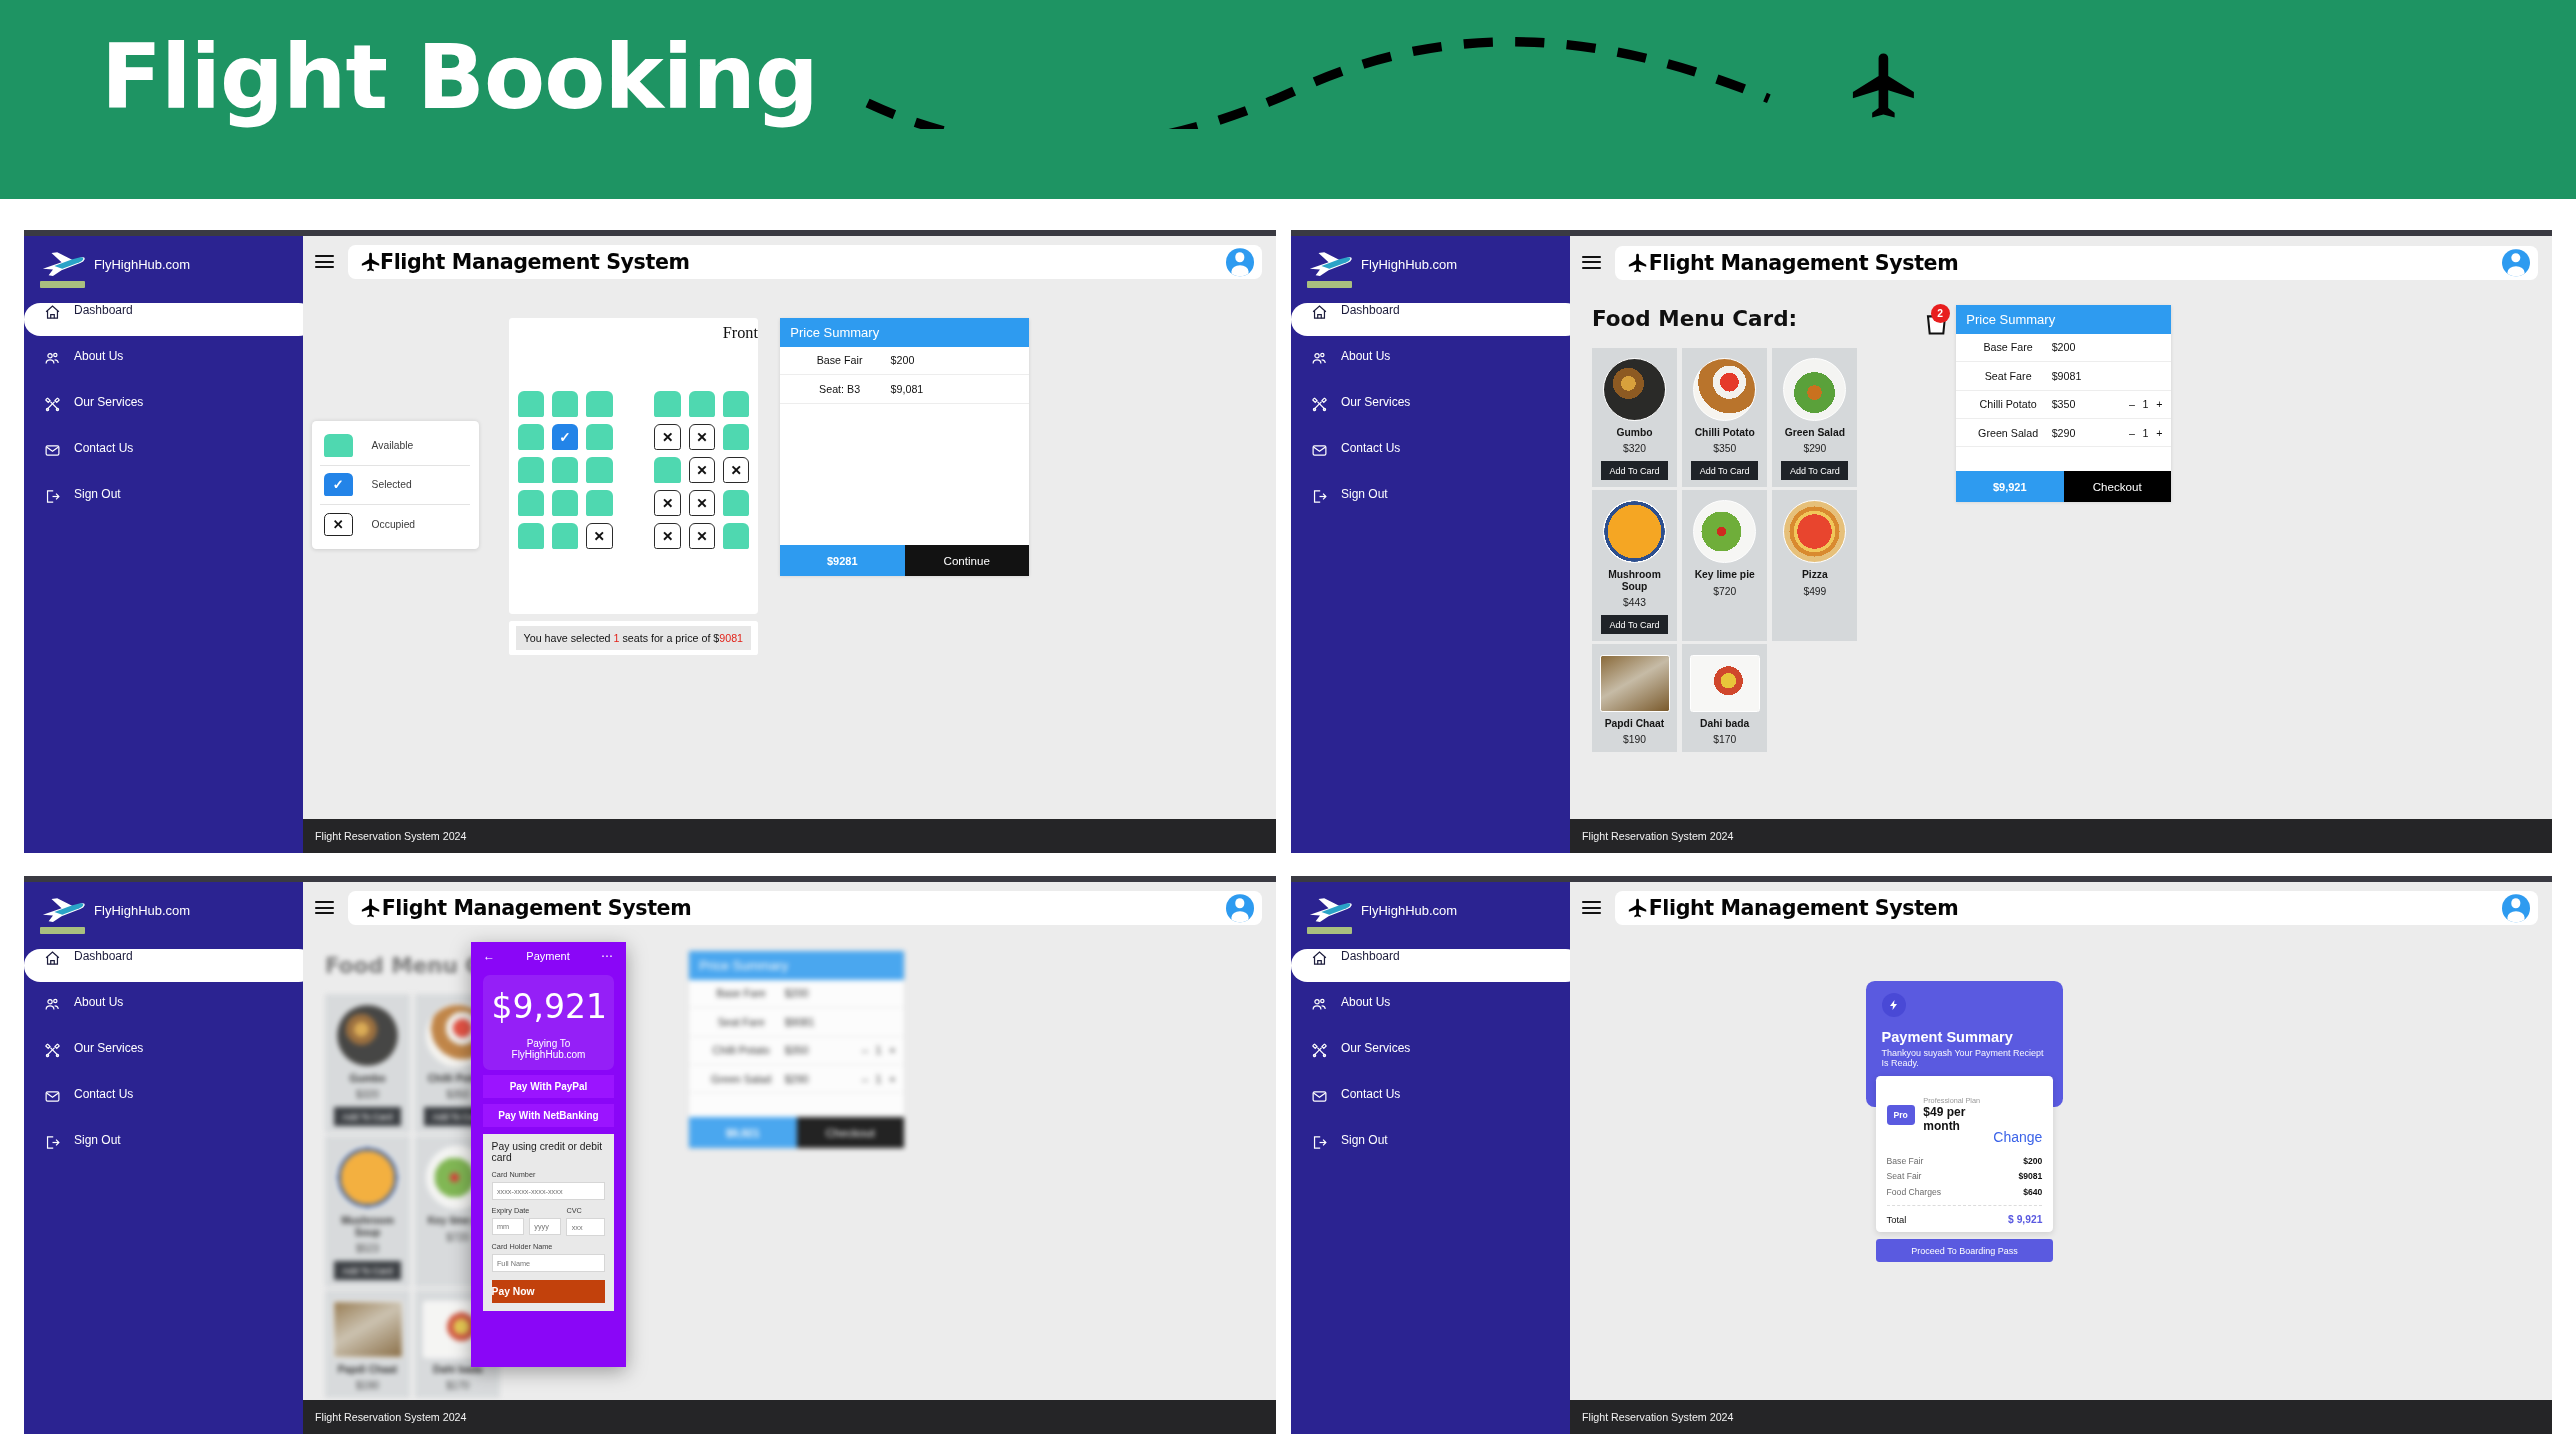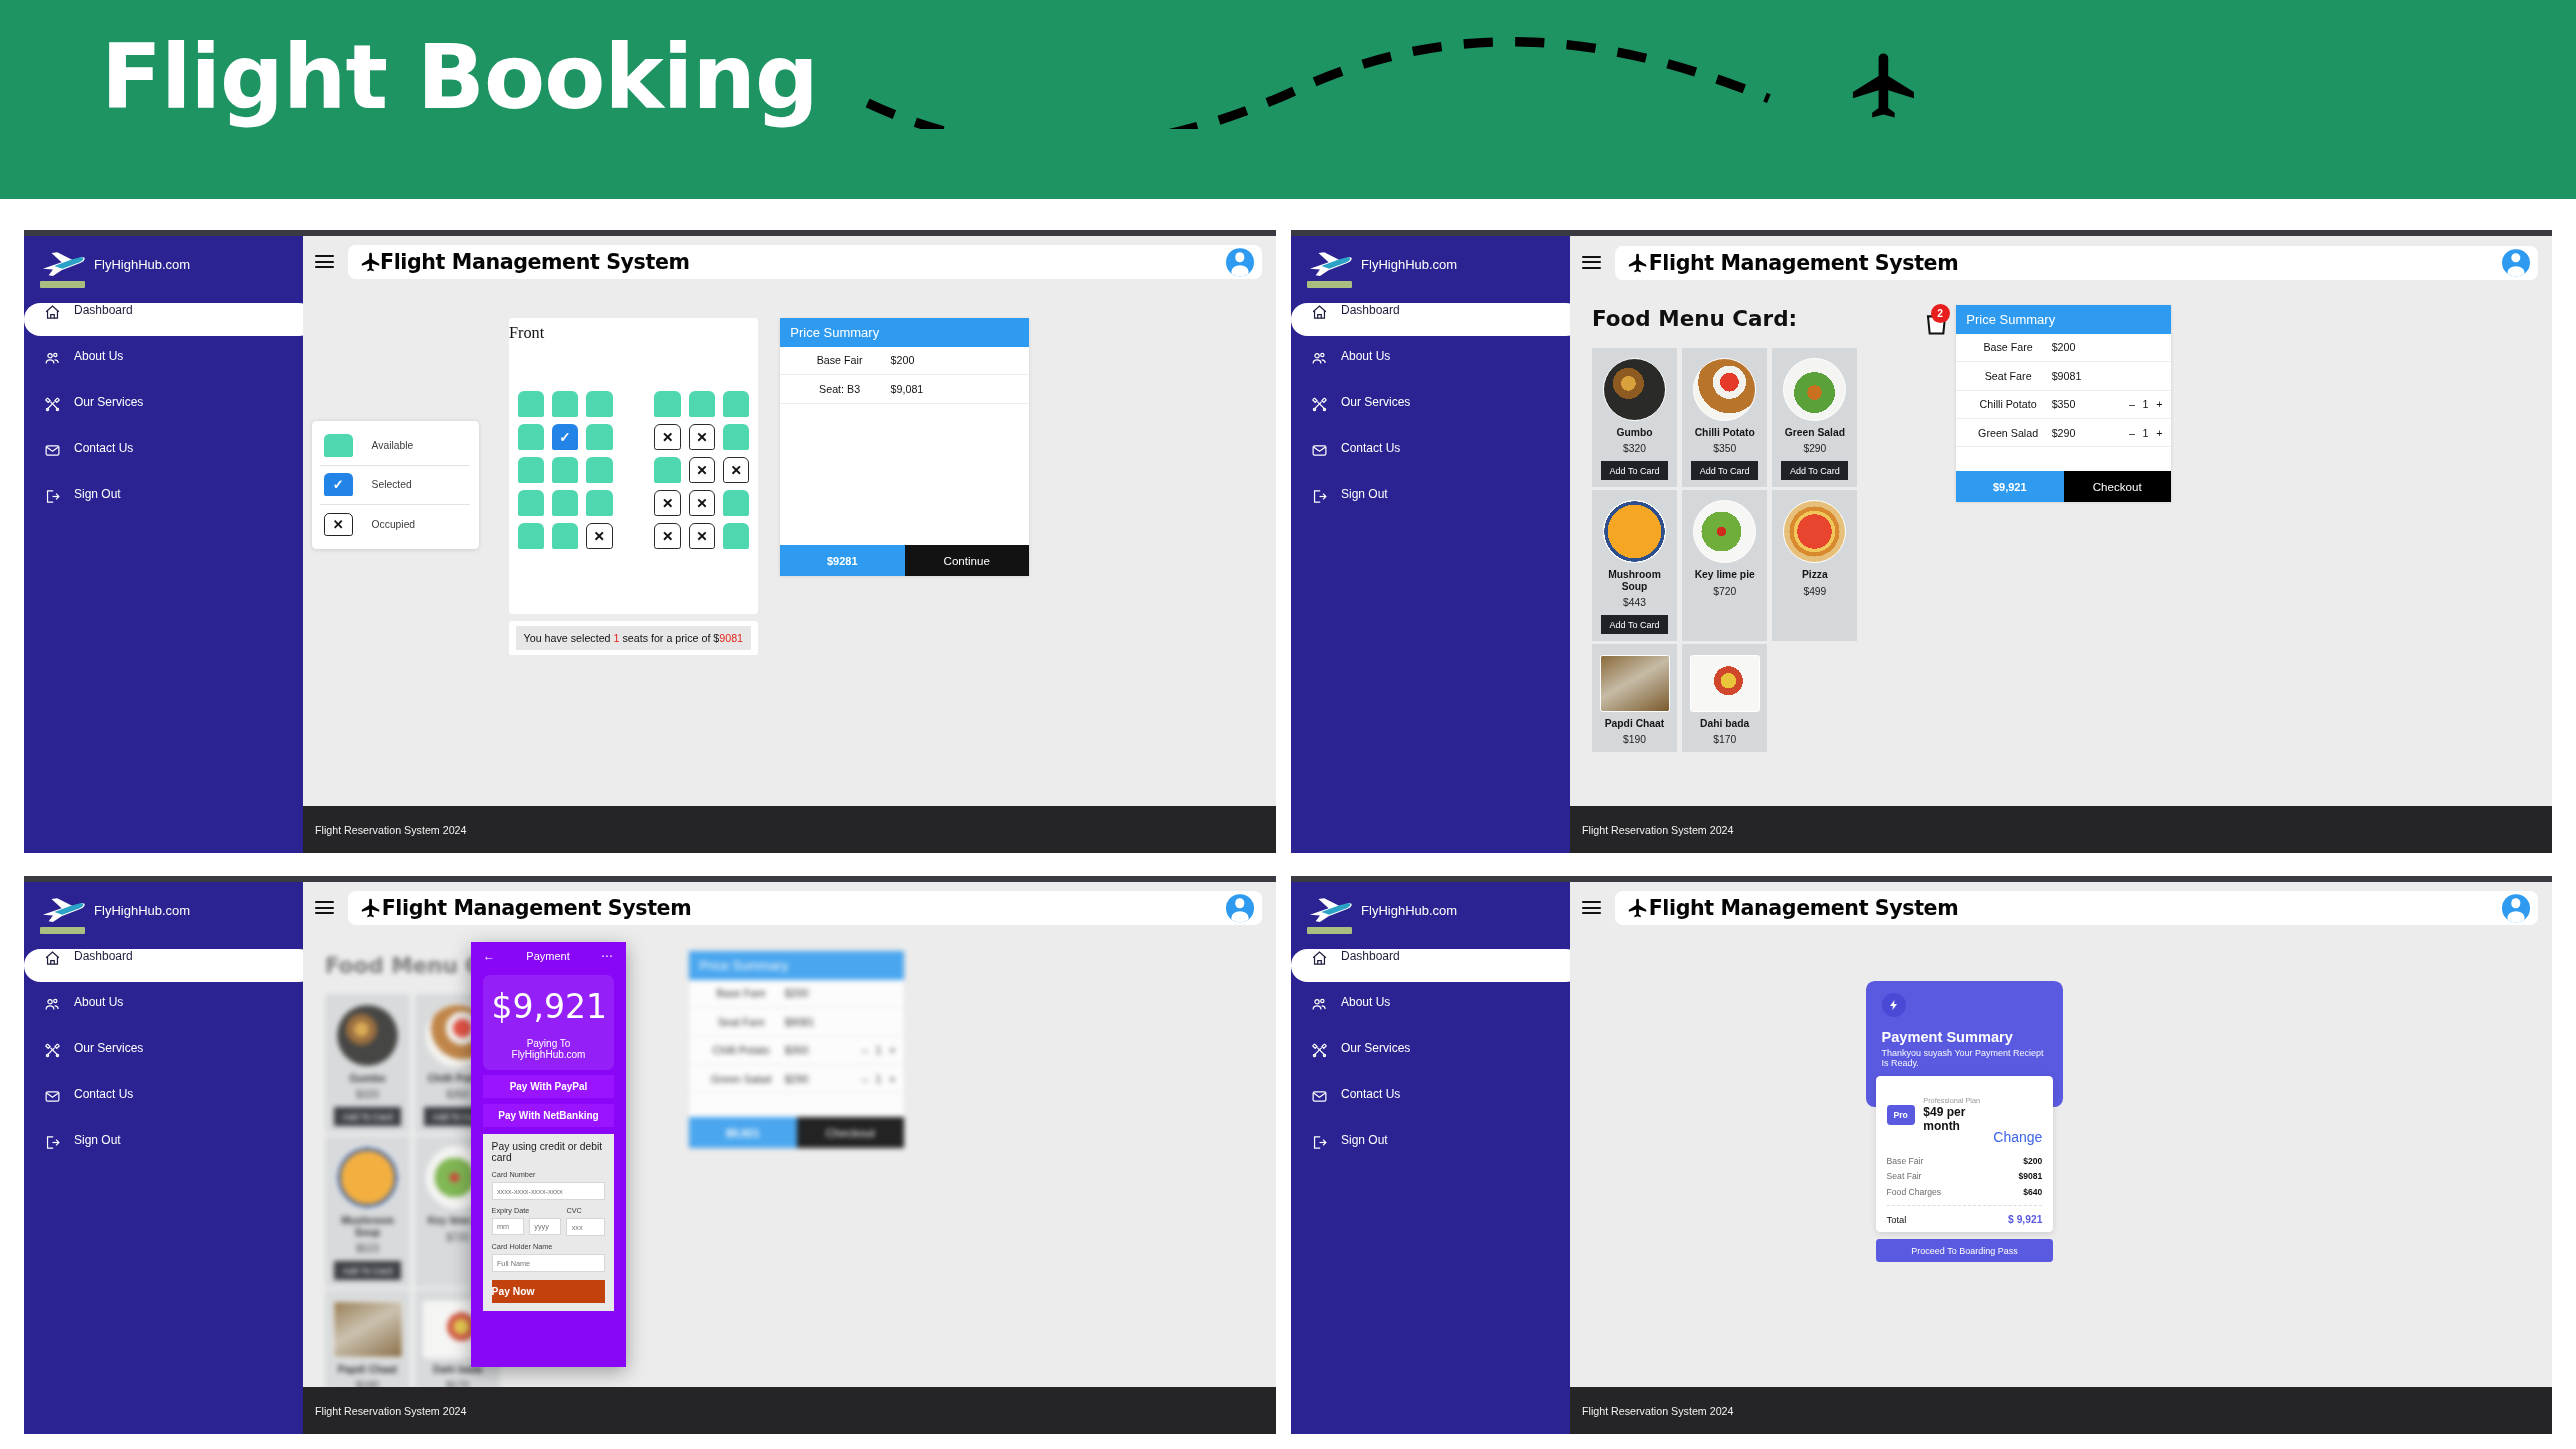--- a/index.html
+++ b/index.html
@@ -96,35 +96,35 @@
   }
   .avatar .head {
     position: absolute; left: 50%; top: 4.3px; transform: translateX(-50%);
     width: 9.4px; height: 9.4px; border-radius: 50%; background: #fff;
   }
   .avatar .body {
     position: absolute; left: 50%; bottom: -1.7px; transform: translateX(-50%);
     width: 17px; height: 12px; border-radius: 50% 50% 0 0; background: #fff;
   }
   .footerbar {
-    position: absolute; left: 0; right: 0; bottom: 0; height: 47px;
+    position: absolute; left: 0; right: 0; bottom: 0; height: 34px;
     background: #252527; color: #f2f2f2;
     display: flex; align-items: center; padding-left: 12px;
     font-size: 10.7px;
   }
 
   
   .seat-stage {
     position: absolute; background: #ffffff; border-radius: 3.4px;
   }
   .plane-nose {
     background: #ffffff;
     border-radius: 155px 155px 0 0;
     position: relative;
-    text-align: left;
+    text-align: right;
   }
   .front-label {
     font-family: "Liberation Serif", serif; font-size: 16.3px; color: #111;
     padding-top: 5.2px; display: block;
   }
   .seat-grid { display: flex; flex-direction: column; gap: 6.9px; padding: 6px 8.6px 3.4px 8.6px; }
   .seat-row { display: flex; gap: 7.7px; align-items: center; }
   .seat {
     width: 27px; height: 26px; border-radius: 6px 6px 2.6px 2.6px;
     display: flex; align-items: center; justify-content: center;

